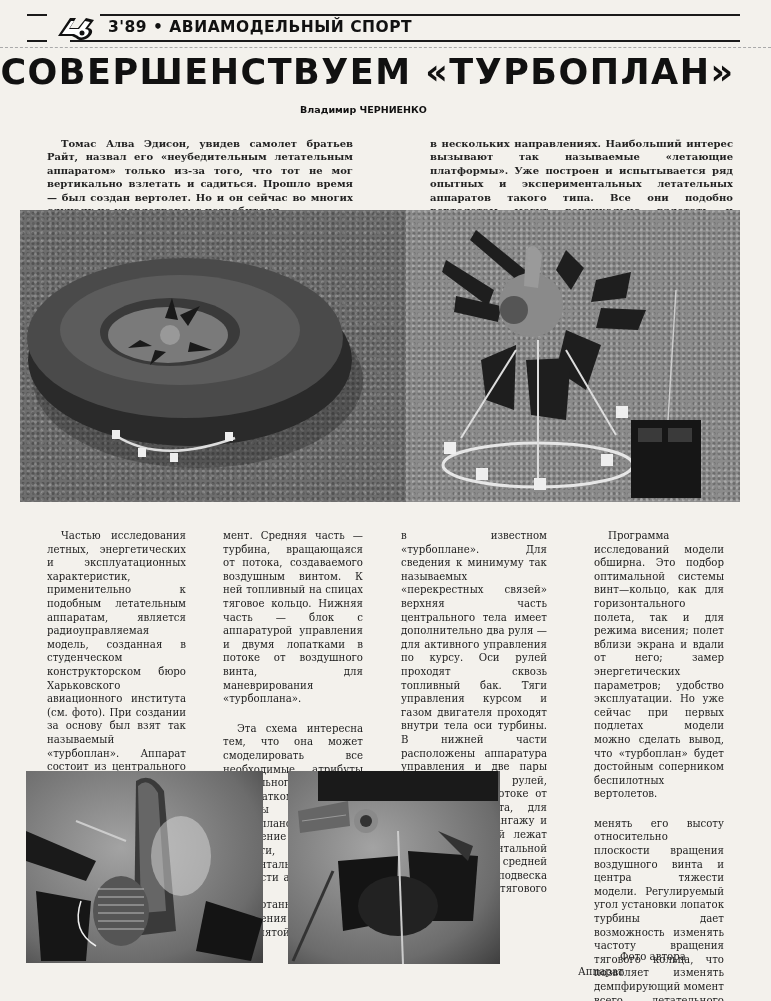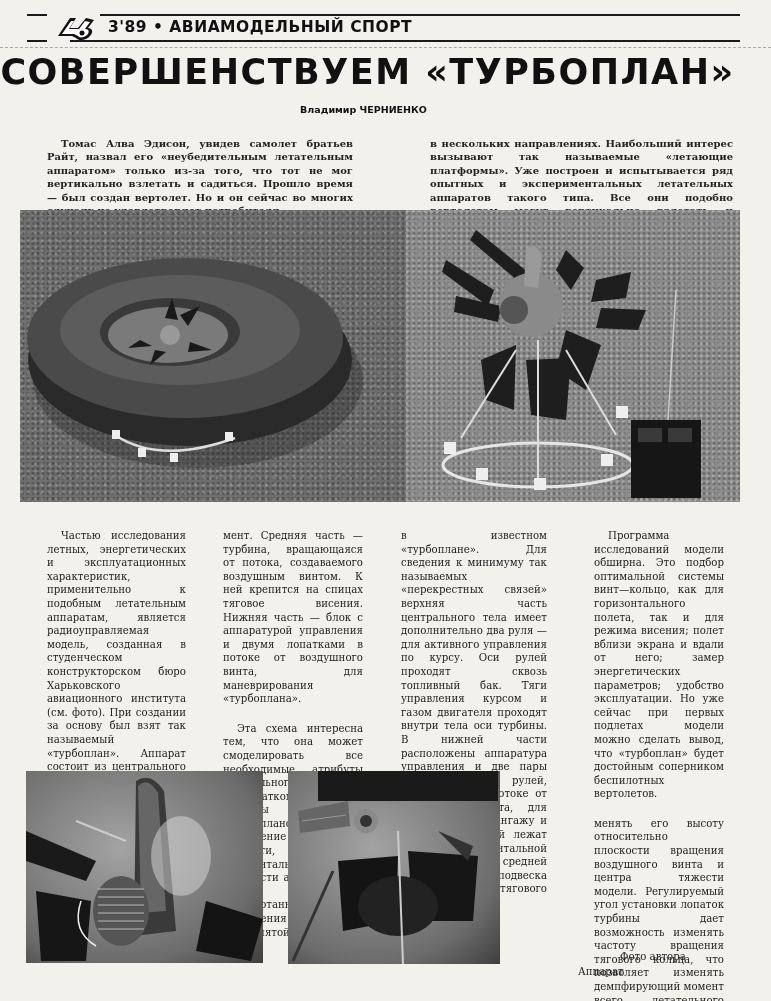--- a/index.html
+++ b/index.html
@@ -151,21 +151,21 @@
     <rect x="232" y="218" width="24" height="14" fill="#3a3a3a"></rect>
     <rect x="262" y="218" width="24" height="14" fill="#3a3a3a"></rect>
     <line x1="262" y1="210" x2="270" y2="80" stroke="#ccc" stroke-width="1.5"></line>
   </svg>
 </div>
 
 <div class="col" style="left:31px; top:513px; width:171px;">
   <p>Частью исследования летных, энергетических и эксплуатационных характеристик, применительно к подобным летательным аппаратам, является радиоуправляемая модель, созданная в студенческом конструкторском бюро Харьковского авиационного института (см. фото). При создании за основу был взят так называемый «турбоплан». Аппарат состоит из центрального тела и вращающегося особым образом спрофилированного тягового кольца. Центральное тело имеет три части. Верхняя часть — двигатель с воздушным винтом, топливный бак и решетка профилей, компенсирующая реактивный мо-</p>
 </div>
 <div class="col" style="left:207px; top:513px; width:172px;">
-  <p style="text-indent:0">мент. Средняя часть — турбина, вращающаяся от потока, создаваемого воздушным винтом. К ней крепится на спицах тяговое висения. Нижняя часть — блок с аппаратурой управления и двумя лопатками в потоке от воздушного винта, для маневрирования «турбоплана».</p>
+  <p style="text-indent:0">мент. Средняя часть — турбина, вращающаяся от потока, создаваемого воздушным винтом. К ней топливный на спицах тяговое кольцо. Нижняя часть — блок с аппаратурой управления и двумя лопатками в потоке от воздушного винта, для маневрирования «турбоплана».</p>
   <p>Эта схема интересна тем, что она может смоделировать все необходимые атрибуты летательного аппарата. Недостатком известной системы управления «турбопланом» является управление по вектору скорости, то есть в горизонтальной плоскости аппарат летит только вперед. Разработанная система управления отличается от принятой</p>
 </div>
 <div class="col" style="left:385px; top:513px; width:178px;">
   <p style="text-indent:0">в известном «турбоплане». Для сведения к минимуму так называемых «перекрестных связей» верхняя часть центрального тела имеет дополнительно два руля — для активного управления по курсу. Оси рулей проходят сквозь топливный бак. Тяги управления курсом и газом двигателя проходят внутри тела оси турбины. В нижней части расположены аппаратура управления и две пары спаренных рулей, находящихся в потоке от воздушного винта, для управления по тангажу и крену. Оси рулей лежат крестом в горизонтальной плоскости. В средней части подвеска вращающегося тягового кольца позволяет</p>
 </div>
 <div class="col" style="left:578px; top:513px; width:162px;">
   <p>Программа исследований модели обширна. Это подбор оптимальной системы винт—кольцо, как для горизонтального полета, так и для режима висения; полет вблизи экрана и вдали от него; замер энергетических параметров; удобство эксплуатации. Но уже сейчас при первых подлетах модели можно сделать вывод, что «турбоплан» будет достойным соперником беспилотных вертолетов.</p>
   <p style="text-indent:0">менять его высоту относительно плоскости вращения воздушного винта и центра тяжести модели. Регулируемый угол установки лопаток турбины дает возможность изменять частоту вращения тягового кольца, что позволяет изменять демпфирующий момент всего летательного аппарата. Такая система управления позволит «турбоплану» по маневренности не отличаться от вертолета.</p>
   <p>В заключение приводим некоторые весовые, геометрические и энергетические данные: взлетный вес — 4 кг, мощность двигателя — 1,5 кВт, диаметр тягового кольца — 1 м, диаметр воздушного винта — 0,32 м, высота «турбоплана» — 0,45 м.</p>
 </div>

